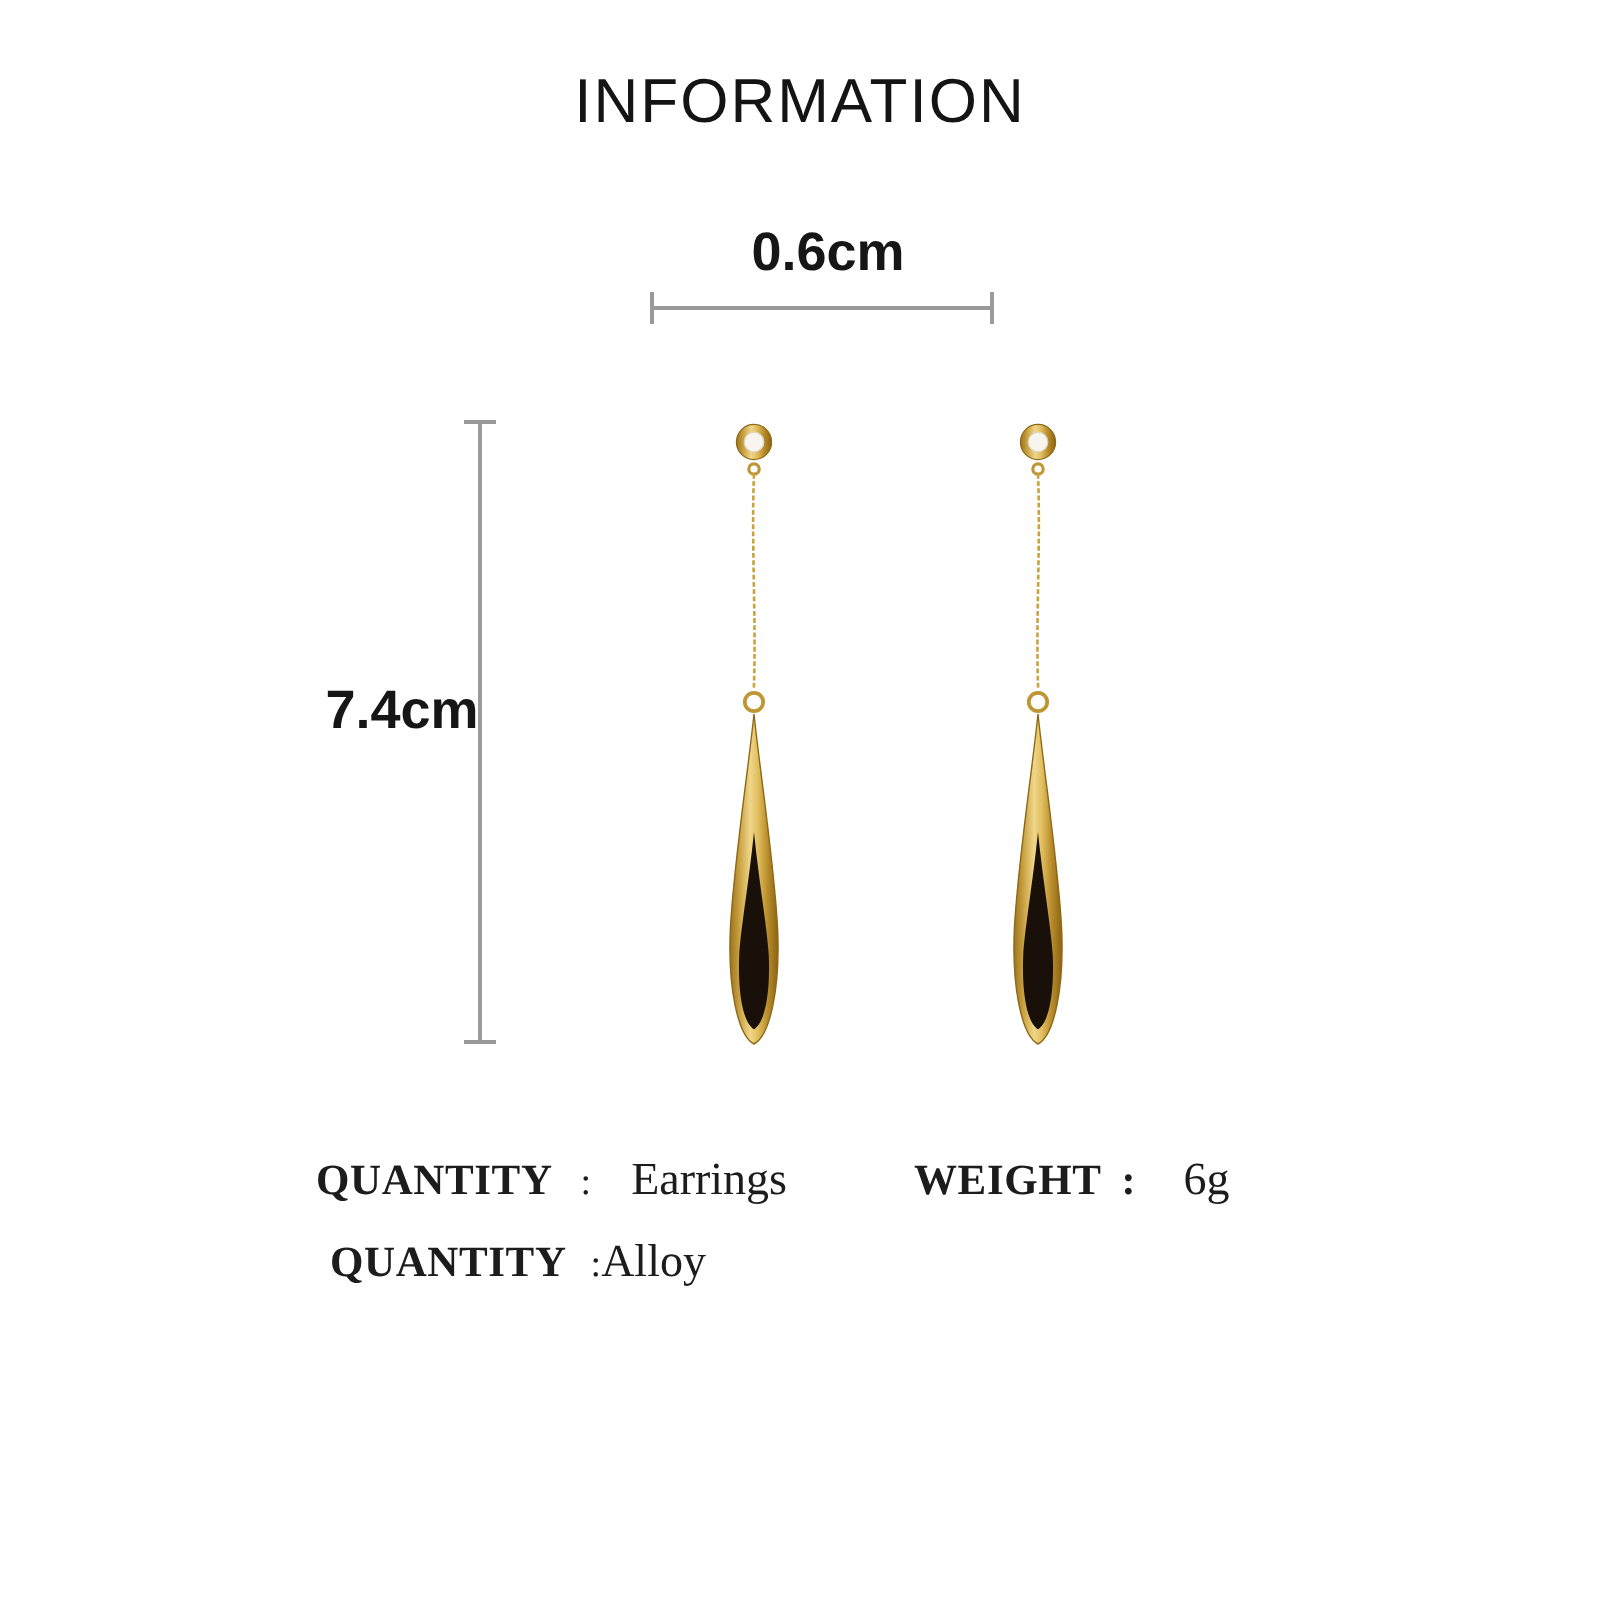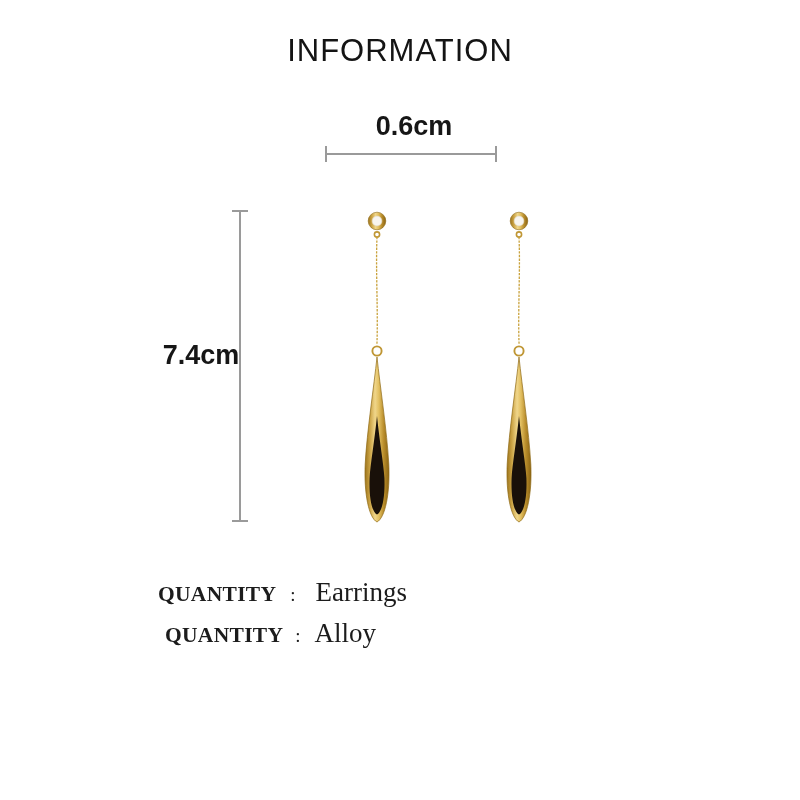--- a/index.html
+++ b/index.html
@@ -43,30 +43,30 @@
   .connector{stroke:#c09735;stroke-width:1.6;fill:none;}
   .drop-outline{stroke:var(--gold-dark);stroke-width:0.7;}
   .inlay-path{fill:var(--inlay);}
   .crystal{fill:#f8f5ef;stroke:#ded5c2;stroke-width:0.6;}
 
   
   .spec{position:absolute;white-space:nowrap;font-family:"Liberation Serif",serif;
         color:#1c1c1c;}
   .spec .label{font-weight:700;font-size:21.5px;letter-spacing:0.3px;text-align:center;}
   .spec .sep{font-size:19px;}
-  .spec .value{font-size:27px;}
+  .spec .value{font-size:23px;}
   .spec-quantity{left:158px;top:577px;}
   .spec-quantity .sep{margin-left:14px;}
   .spec-quantity .value{margin-left:20px;}
   .spec-weight{left:457px;top:577px;}
   .spec-weight .sep{margin-left:10px;font-weight:700;font-size:21px;}
   .spec-weight .value{margin-left:24px;}
   .spec-material{left:165px;top:618px;}
   .spec-material .sep{margin-left:12px;}
-  .spec-material .value{margin-left:14px;}
+  .spec-material .value{margin-left:0;}
 
   
   .note{position:absolute;top:684px;left:0;right:0;text-align:center;
         font-size:17.5px;line-height:29.5px;color:var(--note-text);}
 </style>
 </head>
 <body>
 
 <div class="stage">
 
@@ -109,19 +109,22 @@
     <path class="drop-outline" fill="url(#goldGrad)" d="M32,151 C35,180 42,225 43.8,258 C45.2,288 40,312 32,316
              C24,312 18.8,288 20.2,258 C22,225 29,180 32,151 Z"></path>
     <path class="inlay-path" d="M32,210 C34.5,235 38.6,258 39.4,272 C40.2,293 36.8,306 32,308.6
              C27.2,306 23.8,293 24.6,272 C25.4,258 29.5,235 32,210 Z"></path>
   </svg>
 
   <div class="spec spec-quantity">
     <span class="label">QUANTITY</span><span class="sep">:</span><span class="value">Earrings</span>
   </div>
 
+  <div class="spec spec-weight">
+    <span class="label">WEIGHT</span><span class="sep">:</span><span class="value">6g</span>
+  </div>
 
   <div class="spec spec-material">
     <span class="label">QUANTITY</span><span class="sep">:</span><span class="value">Alloy</span>
   </div>
 
 
 </div>
 
 </body></html>

